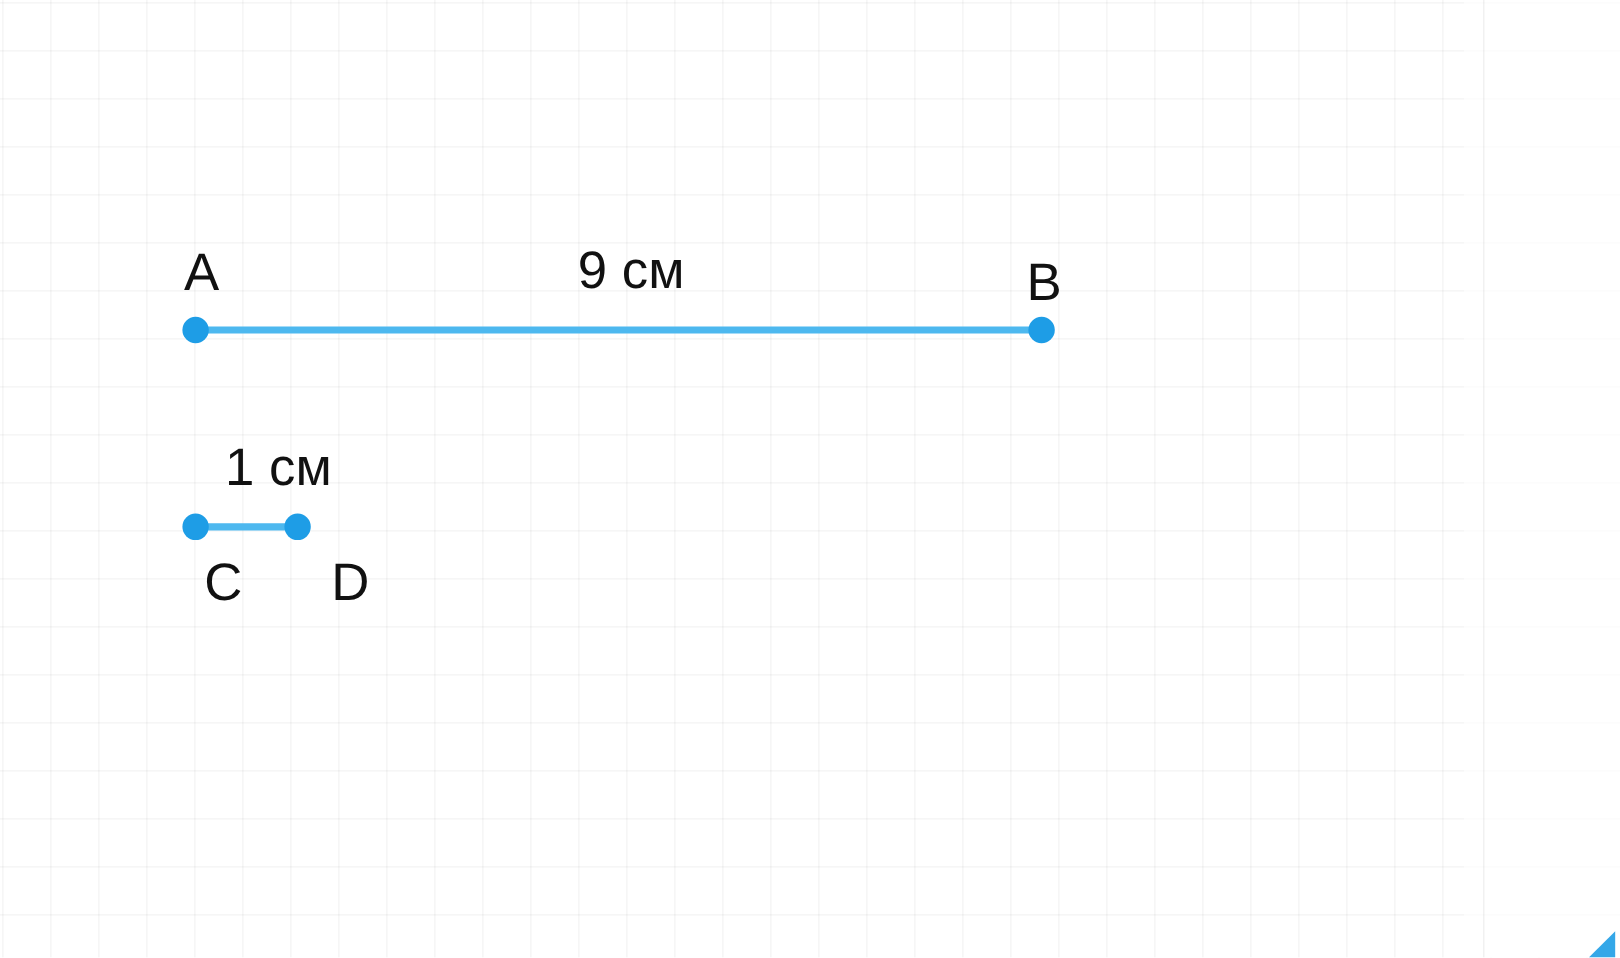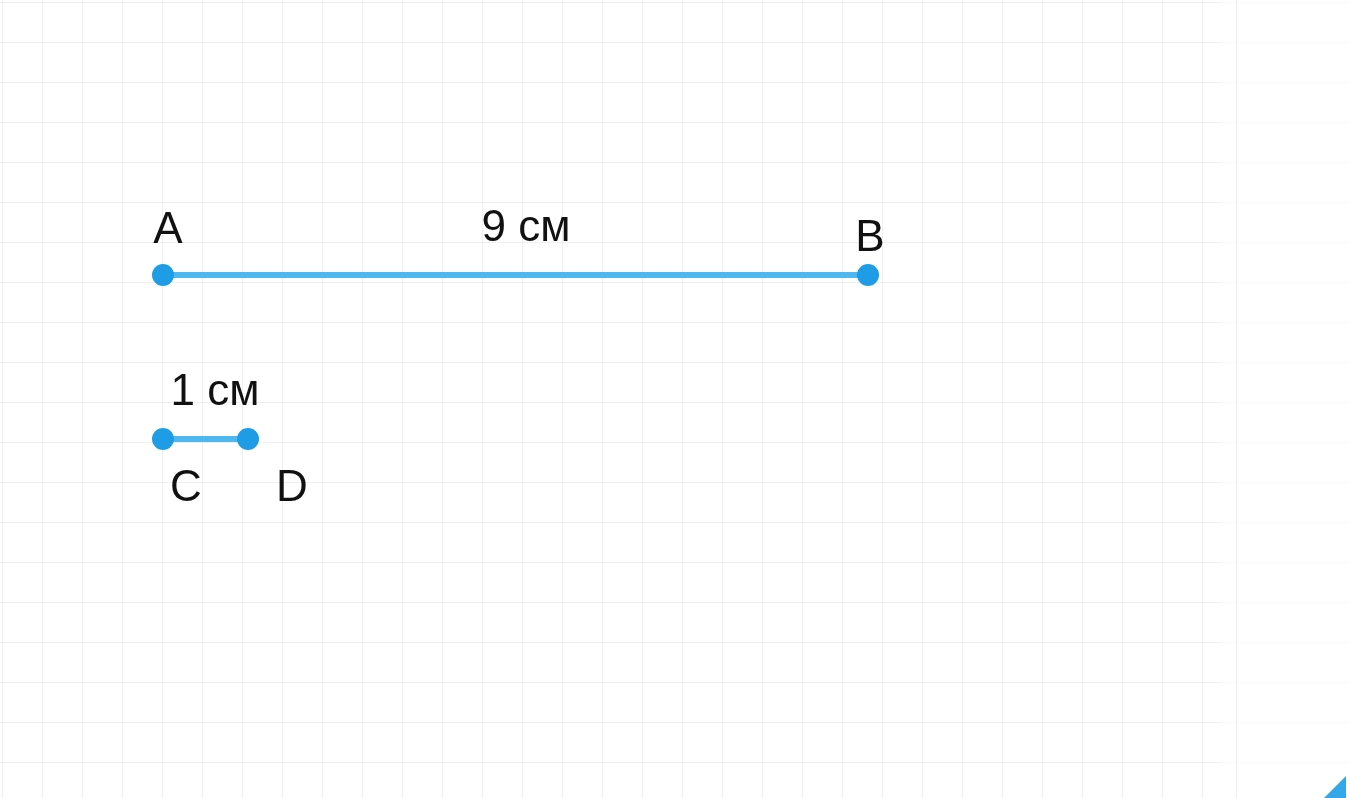--- a/index.html
+++ b/index.html
@@ -106,20 +106,20 @@
   <div class="point" style="left:868px; top:275px;"></div>
   <div class="label" style="left:168px; top:228px;">A</div>
   <div class="label" style="left:870px; top:236px;">B</div>
   <div class="measure" style="left:526px; top:226px;">9 см</div>
 
   <div class="segment" style="left:163px; top:439px; width:85px;"></div>
   <div class="point" style="left:163px; top:439px;"></div>
   <div class="point" style="left:248px; top:439px;"></div>
   <div class="label" style="left:186px; top:486px;">C</div>
   <div class="label" style="left:292px; top:486px;">D</div>
-  <div class="measure" style="left:215px; top:390px;">1 см</div>
+  <div class="measure" style="left:232px; top:390px;">1 см</div>
 
   <div class="right-margin">
     <div class="right-inner-line"></div>
   </div>
 
   <div class="corner-triangle"></div>
 </div>
 
 </body></html>

